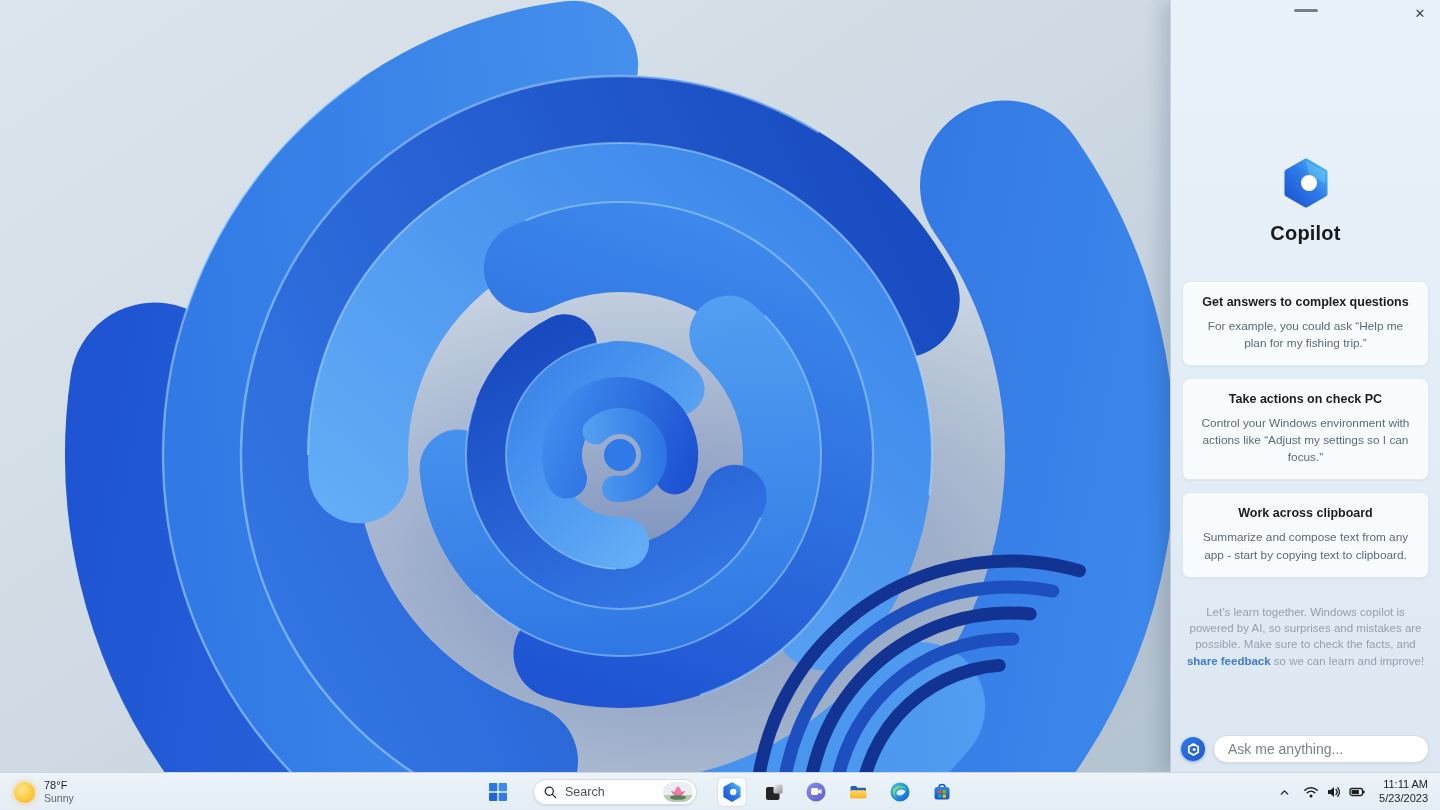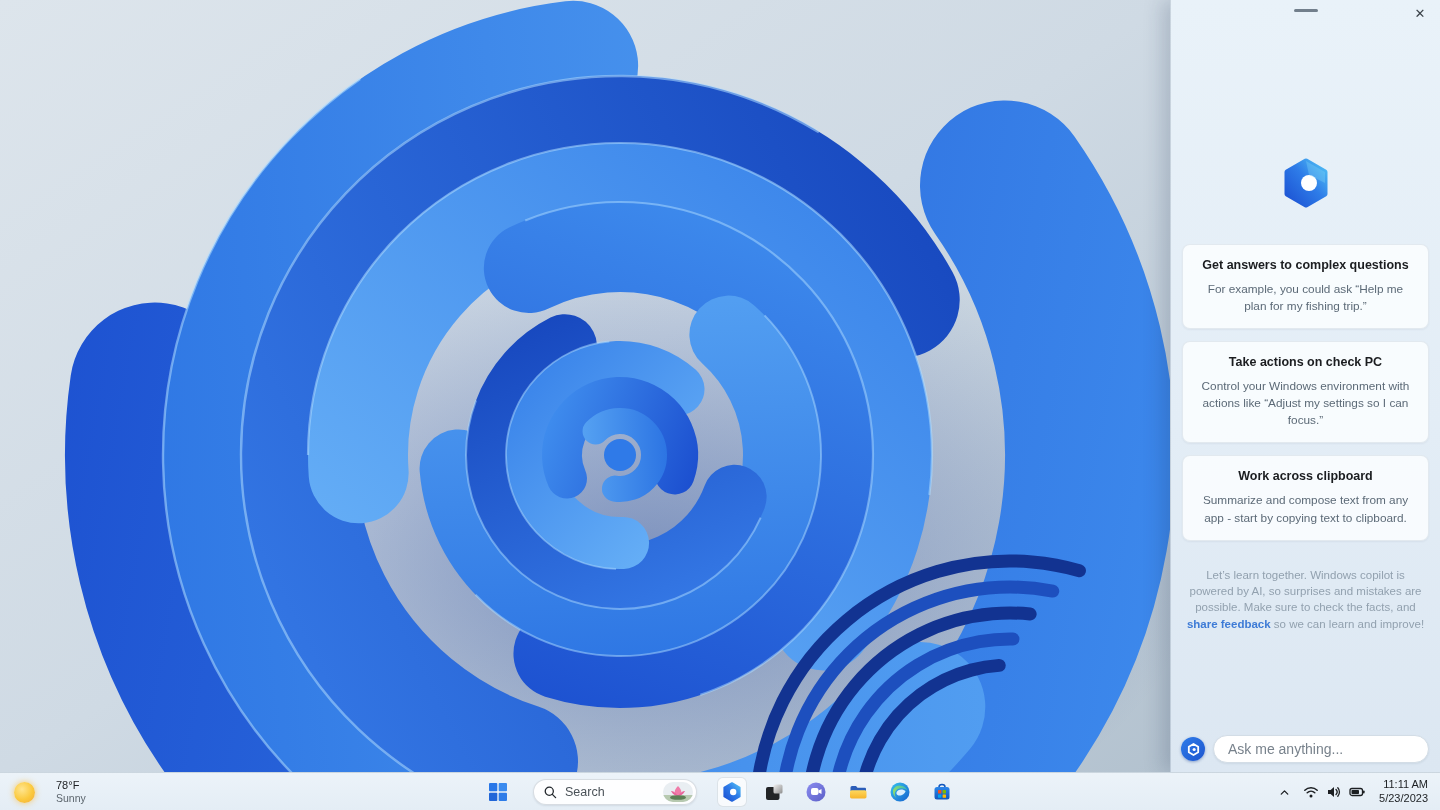--- a/index.html
+++ b/index.html
@@ -43,21 +43,21 @@
 
   
   .taskbar { position:absolute; left:0; top:772px; width:1440px; height:38px;
     background:linear-gradient(180deg,#ecf3f9,#e4edf5); border-top:1px solid rgba(90,110,130,.18);
     display:flex; align-items:center; }
   .weather { position:absolute; left:4px; top:0; height:38px; display:flex; align-items:center; gap:9px;
     padding:0 10px; border-radius:6px; cursor:pointer; }
   .sun { width:21px; height:21px; border-radius:50%;
     background:radial-gradient(circle at 38% 35%, #ffe58f 0%, #fbc93d 55%, #f2a93b 100%);
     box-shadow:0 0 6px rgba(250,190,70,.8); }
-  .weather-text { display:flex; flex-direction:column; line-height:1.2;margin-left:12px; }
+  .weather-text { display:flex; flex-direction:column; line-height:1.2; }
   .weather-temp { font-size:11px; color:#1c1f22; }
   .weather-cond { font-size:10.5px; color:#5c656d; }
   .tb-center { position:absolute; left:50%; top:0; transform:translateX(-50%); height:38px;
     display:flex; align-items:center; gap:12px; }
   .tb-icon { width:30px; height:30px; border-radius:6px; display:flex; align-items:center; justify-content:center; cursor:pointer; }
   .tb-icon.active { background:rgba(255,255,255,.72); box-shadow:inset 0 0 0 1px rgba(120,140,160,.22); }
   .search-pill { width:164px; height:26px; margin:0 8px; border-radius:13px; background:rgba(255,255,255,.92);
     border:1px solid rgba(100,120,140,.25); display:flex; align-items:center; padding:0 3px 0 10px;
     box-shadow:0 1px 2px rgba(30,50,80,.10); cursor:pointer; }
   .search-label { flex:1; margin-left:8px; font-size:12.5px; color:#4a5258; }
@@ -145,20 +145,21 @@
           <stop offset="0" stop-color="#1b50d2"></stop>
             <stop offset="0.55" stop-color="#2e7ce8"></stop>
             <stop offset="1" stop-color="#52c3f5"></stop>
         </linearGradient>
       </defs>
       <path d="M50 6 L88 28 L88 72 L50 94 L12 72 L12 28 Z" fill="url(#cpG)" stroke="url(#cpG)" stroke-width="10" stroke-linejoin="round"></path>
       <circle cx="56" cy="50" r="16" fill="#ffffff"></circle>
       <path d="M50 6 L88 28 L88 50 L56 34 Z" fill="#7fd4f7" opacity="0.35"></path>
     </svg>
 
+    <div class="panel-title">Copilot</div>
 
     <div class="cards">
       <div class="card">
         <div class="card-title">Get answers to complex questions</div>
         <div class="card-body">For example, you could ask “Help me plan for my fishing trip.”</div>
       </div>
       <div class="card">
         <div class="card-title">Take actions on check PC</div>
         <div class="card-body">Control your Windows environment with actions like “Adjust my settings so I can focus.”</div>
       </div>

